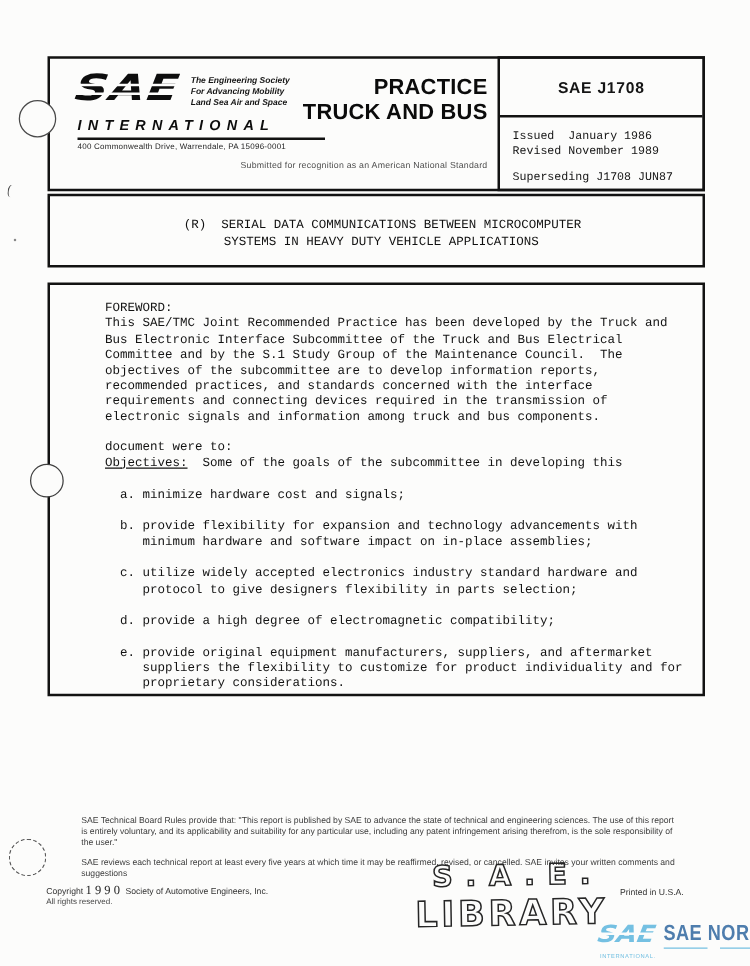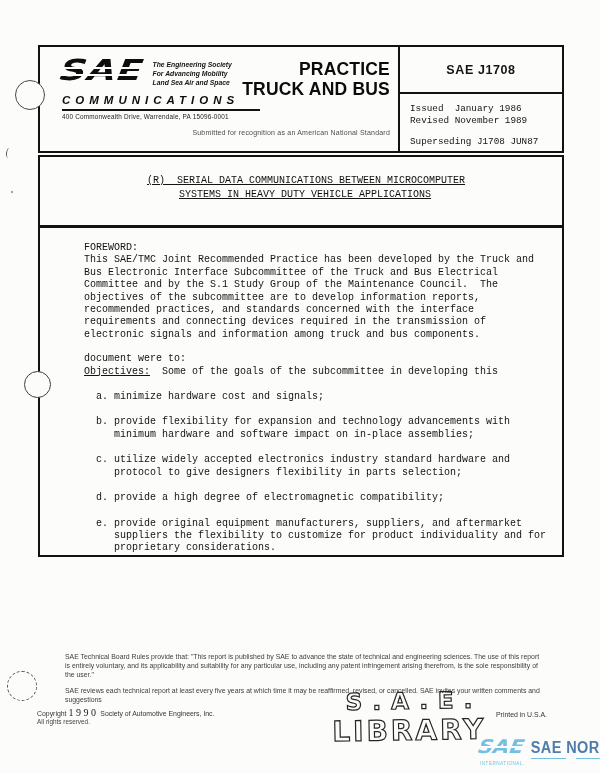--- a/index.html
+++ b/index.html
@@ -7,21 +7,21 @@
   .page {
     position:relative; width:600px; height:773px; margin:0 auto;
     background:#fcfcfb; overflow:hidden; color:#141414;
     font-family:"Liberation Sans", sans-serif;
   }
   .box {
     position:absolute; left:38px; width:526px; box-sizing:border-box;
     border:2px solid #121212; background:transparent;
   }
   .header-box { top:45px; height:108px; }
-  .title-box  { top:155px; height:72px;text-decoration:underline; }
+  .title-box  { top:155px; height:59px; }
   .body-box   { top:226px; height:331px; }
 
   
   .logo { position:absolute; left:22px; top:12px; }
   .logo-row { display:flex; align-items:flex-start; gap:7px; }
   .sae-word-wrap { position:relative; display:inline-block; }
   .sae-word {
     display:inline-block; font-family:"DejaVu Sans", sans-serif;
     font-weight:900; font-style:italic; font-size:37px; line-height:0.8;
     letter-spacing:1px; transform:skewX(-8deg) scaleY(0.78);
@@ -121,21 +121,21 @@
           <span class="sae-word">SAE</span>
           <i class="stripe s1"></i>
           <i class="stripe s2"></i>
         </div>
         <div class="tagline">
           <div>The Engineering Society</div>
           <div>For Advancing Mobility</div>
           <div>Land Sea Air and Space</div>
         </div>
       </div>
-      <div class="intl">COMMUNICATIONS</div>
+      <div class="intl">INTERNATIONAL</div>
       <div class="addr">400 Commonwealth Drive, Warrendale, PA 15096-0001</div>
     </div>
 
     <div class="practice">
       <div>PRACTICE</div>
       <div>TRUCK AND BUS</div>
     </div>
 
     <div class="doc-box">
       <div class="doc-num">SAE J1708</div>

